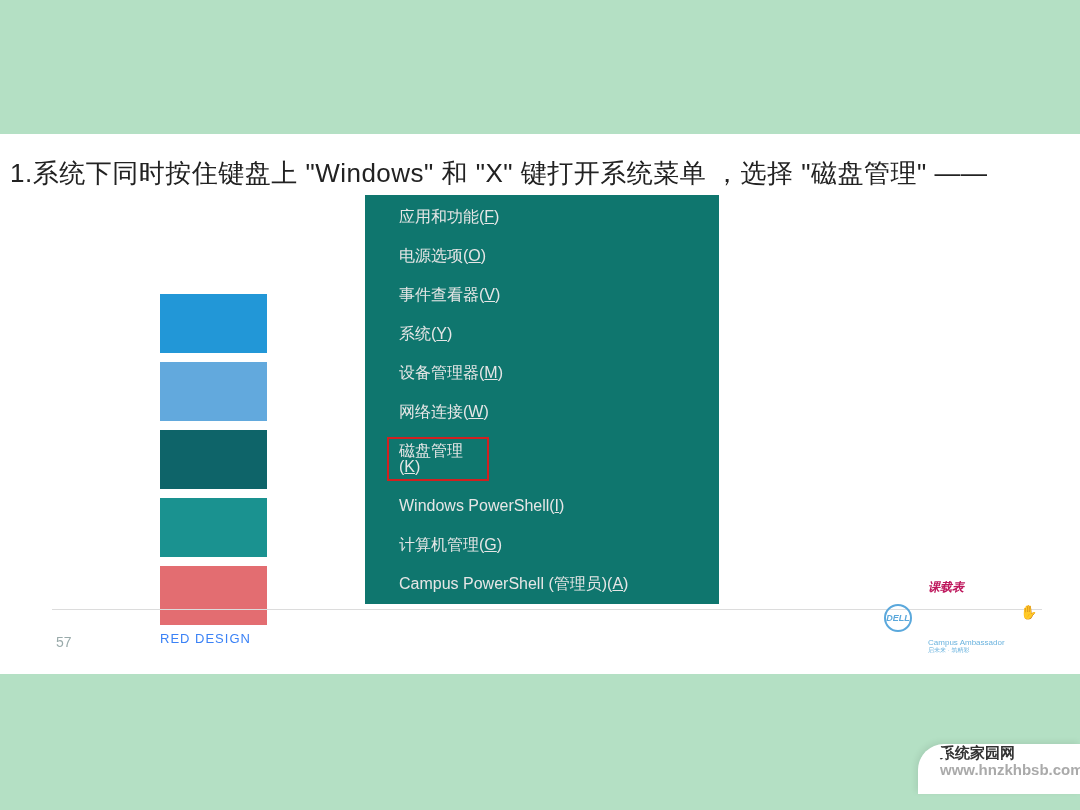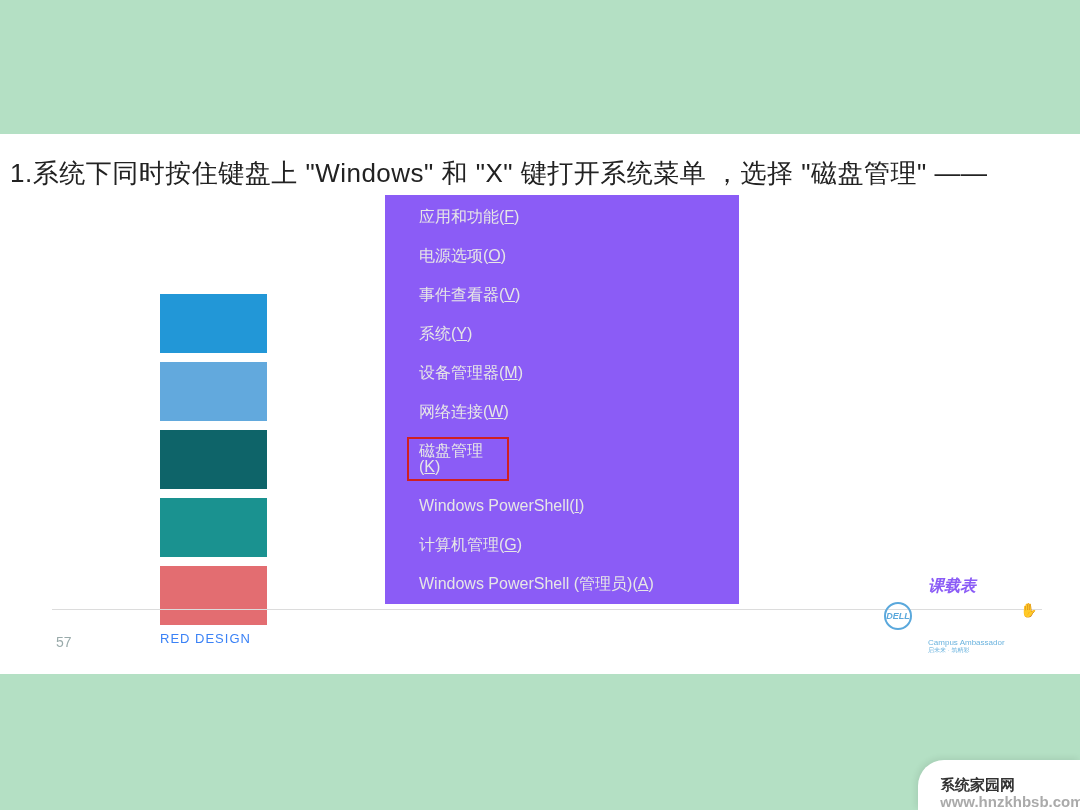--- a/index.html
+++ b/index.html
@@ -63,25 +63,25 @@
   .red-design {
     position: absolute;
     left: 160px;
     top: 497px;
     font-size: 13px;
     color: #3b82f6;
     letter-spacing: 1px;
   }
   .winmenu {
     position: absolute;
-    left: 385px;
+    left: 365px;
     top: 61px;
     width: 354px;
     height: 409px;
-    background: #8b5cf6;
+    background: #0f766e;
     padding: 14px 0 0 34px;
     display: flex;
     flex-direction: column;
     gap: 23px;
   }
   .winmenu-item {
     color: #e6e6e6;
     font-size: 16px;
     line-height: 1;
   }
@@ -113,34 +113,34 @@
     display: flex;
     align-items: center;
     justify-content: center;
     font-style: italic;
   }
   .dell-text {
     display: flex;
     flex-direction: column;
     line-height: 1.1;
   }
-  .dell-cn { color: #8b5cf6; font-size: 16px; font-weight: bold; font-style: italic; }
+  .dell-cn { color: #be185d; font-size: 12px; font-weight: bold; font-style: italic; }
   .dell-en { color: #6bb3de; font-size: 8px; margin-top: 44px; }
   .dell-sub { color: #6bb3de; font-size: 6px; }
   .dell-hand { position: relative; top:-6px; color:#d04050; font-size:14px; }
   .watermark {
     position: absolute;
     right: 0;
-    bottom: 0;
+    bottom: 16px;
     width: 162px;
     height: 50px;
     background: #fff;
     border-top-left-radius: 26px;
     display: flex;
-    align-items: flex-end;
+    align-items: flex-start;
     padding-left: 14px;
     gap: 8px;
     box-shadow: -2px -2px 6px rgba(0,0,0,0.08);
   }
   .wm-icon {
     width: 24px;
     height: 24px;
     background: #f39c2d;
     border-radius: 4px;
     position: relative;
@@ -183,21 +183,21 @@
 
   <div class="winmenu-item"><span>应用和功能(</span><span class="under">F</span><span>)</span></div>
       <div class="winmenu-item"><span>电源选项(</span><span class="under">O</span><span>)</span></div>
       <div class="winmenu-item"><span>事件查看器(</span><span class="under">V</span><span>)</span></div>
       <div class="winmenu-item"><span>系统(</span><span class="under">Y</span><span>)</span></div>
       <div class="winmenu-item"><span>设备管理器(</span><span class="under">M</span><span>)</span></div>
       <div class="winmenu-item"><span>网络连接(</span><span class="under">W</span><span>)</span></div>
       <div class="winmenu-item highlighted"><span>磁盘管理(</span><span class="under">K</span><span>)</span></div>
       <div class="winmenu-item"><span>Windows PowerShell(</span><span class="under">I</span><span>)</span></div>
       <div class="winmenu-item"><span>计算机管理(</span><span class="under">G</span><span>)</span></div>
-      <div class="winmenu-item"><span>Windows PowerShell (管理员)(</span><span class="under">A</span><span>)</span></div>
+      <div class="winmenu-item"><span>Campus PowerShell (管理员)(</span><span class="under">A</span><span>)</span></div>
     </div>
 
   <div class="footer-line"></div>
   <div class="page-num">57</div>
   <div class="red-design">RED DESIGN</div>
 
   <div class="dell-badge">
     <div class="dell-circle">DELL</div>
     <div class="dell-text">
       <span class="dell-cn">课载表</span>

